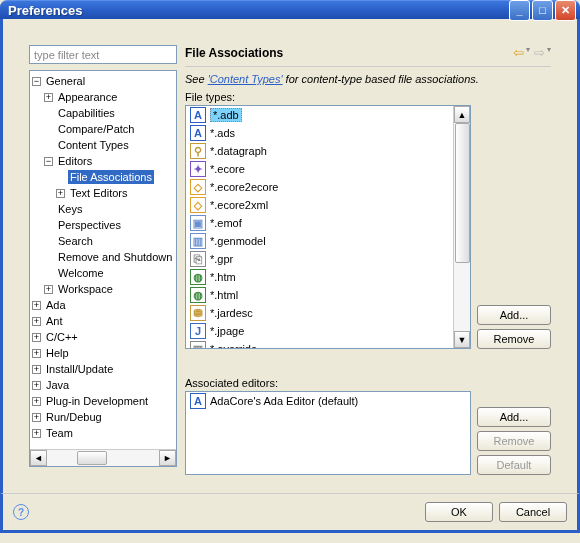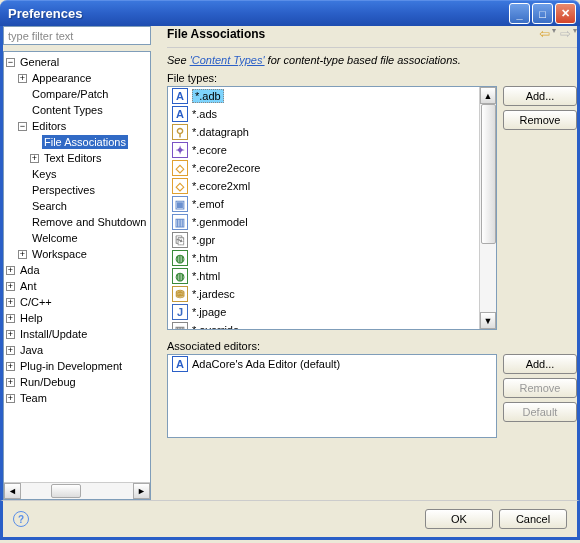--- a/index.html
+++ b/index.html
@@ -1,23 +1,23 @@
 <!DOCTYPE html>
 <html><head>
 <meta charset="utf-8">
 <style>
 * { box-sizing: border-box; margin: 0; padding: 0; font-family: Tahoma, sans-serif; font-size: 11px; }
 body { background: #ece9d8; width: 580px; height: 543px; overflow: hidden; }
-.titlebar { height: 26px; background: linear-gradient(to bottom, #3b77dd 0%, #2a5fc7 50%, #1e4db0 100%); display: flex; align-items: center; padding: 0 4px 0 8px; border-radius: 7px 7px 0 0; border-top: 1px solid #5a8ee8; }
+.titlebar { height: 19px; background: linear-gradient(to bottom, #3b77dd 0%, #2a5fc7 50%, #1e4db0 100%); display: flex; align-items: center; padding: 0 4px 0 8px; border-radius: 7px 7px 0 0; border-top: 1px solid #5a8ee8; }
 .titlebar-text { color: #fff; font-weight: bold; font-size: 13px; flex: 1; text-shadow: 1px 1px 1px rgba(0,0,0,0.3); }
 .win-btn { width: 21px; height: 21px; margin-left: 2px; border: 1px solid #fff; border-radius: 3px; display: flex; align-items: center; justify-content: center; color: #fff; font-weight: bold; font-size: 11px; cursor: pointer; }
 .win-btn.min { background: linear-gradient(to bottom, #6e9fe8, #3b6fc5); }
 .win-btn.max { background: linear-gradient(to bottom, #6e9fe8, #3b6fc5); }
 .win-btn.close { background: linear-gradient(to bottom, #e88b6e, #d4452a); }
-.dialog-body { display: flex; height: 474px; padding: 0; gap: 12px; background: #ece9d8; border-left: 3px solid #2a5fc7; border-right: 3px solid #2a5fc7; }
+.dialog-body { display: flex; height: 474px; padding: 26px; gap: 4px; background: #ece9d8; border-left: 3px solid #2a5fc7; border-right: 3px solid #2a5fc7; }
 .left-panel { width: 148px; display: flex; flex-direction: column; }
 .filter-input { border: 1px solid #7f9db9; padding: 2px 4px; height: 19px; color: #888; background: #fff; }
 .tree-container { flex: 1; border: 1px solid #7f9db9; background: #fff; margin-top: 6px; overflow: hidden; position: relative; }
 .tree { padding: 2px; overflow-y: auto; height: calc(100% - 17px); }
 .tree-item { display: flex; align-items: center; padding: 1px 0; white-space: nowrap; cursor: pointer; }
 .tree-toggle { width: 9px; height: 9px; border: 1px solid #888; display: flex; align-items: center; justify-content: center; font-size: 9px; margin-right: 3px; cursor: pointer; background: #fff; line-height: 1; color: #000; flex-shrink: 0; }
 .tree-spacer { width: 12px; flex-shrink: 0; }
 .tree-dots { width: 12px; flex-shrink: 0; }
 .tree-label { padding: 1px 2px; }
 .tree-label.selected { background: #316ac5; color: #fff; }
@@ -41,28 +41,28 @@
 .listbox.types { height: 244px; }
 .listbox.editors { height: 84px; }
 .list-inner { overflow-y: hidden; height: 100%; }
 .list-item { display: flex; align-items: center; padding: 1px 4px; gap: 4px; cursor: pointer; }
 .list-item.selected .item-label { background: #7dd3fc; border: 1px dotted #888; padding: 0 2px; }
 .file-icon { width: 16px; height: 16px; display: flex; align-items: center; justify-content: center; font-size: 11px; flex-shrink: 0; }
 .vscroll { position: absolute; right: 0; top: 0; bottom: 0; width: 17px; background: #f0f0f0; display: flex; flex-direction: column; border-left: 1px solid #ccc; }
 .vscroll-btn { height: 17px; background: linear-gradient(to bottom, #fff, #ddd); border: 1px solid #aaa; display: flex; align-items: center; justify-content: center; font-size: 9px; cursor: pointer; }
 .vscroll-track { flex: 1; background: #f5f5f5; position: relative; }
 .vscroll-thumb { position: absolute; width: 15px; left: 1px; top: 0; height: 140px; background: linear-gradient(to right, #fff, #ddd); border: 1px solid #aaa; border-radius: 2px; }
-.btn-col { display: flex; flex-direction: column; gap: 4px; width: 74px; }
+.btn-col { display: flex; flex-direction: column; gap: 4px; width: 74px; justify-content: flex-end; }
 .btn { border: 1px solid #888; background: linear-gradient(to bottom, #fff, #ece9d8); padding: 3px 0; text-align: center; cursor: pointer; border-radius: 3px; }
 .btn.disabled { color: #999; cursor: default; }
 .dialog-footer { display: flex; justify-content: space-between; align-items: center; padding: 6px 10px; border-top: 1px solid #ccc; background: #ece9d8; height: 40px; border-left: 3px solid #2a5fc7; border-right: 3px solid #2a5fc7; border-bottom: 3px solid #2a5fc7; }
 .help-icon { width: 16px; height: 16px; border: 1px solid #5a8ee8; border-radius: 50%; display: flex; align-items: center; justify-content: center; color: #5a8ee8; font-weight: bold; cursor: pointer; font-size: 10px; }
 .footer-btns { display: flex; gap: 6px; }
 .footer-btns .btn { width: 68px; }
-.mt { margin-top: 10px; }
+.mt { margin-top: 28px; }
 </style>
 </head>
 <body>
 
 <div class="titlebar">
   <span class="titlebar-text">Preferences</span>
   <div class="win-btn min">_</div>
   <div class="win-btn max">□</div>
   <div class="win-btn close">✕</div>
 </div>
@@ -73,20 +73,25 @@
     <div class="tree-container">
       <div class="tree" id="tree">
           <div class="tree-item">
             <span class="tree-toggle">−</span>
             <span class="tree-label">General</span>
           </div>
           <div class="tree-item">
             <span class="tree-spacer"></span>
             <span class="tree-toggle">+</span>
             <span class="tree-label">Appearance</span>
+          </div>
+          <div class="tree-item">
+            <span class="tree-spacer"></span>
+            <span class="tree-dots"></span>
+            <span class="tree-label">Capabilities</span>
           </div>
           <div class="tree-item">
             <span class="tree-spacer"></span>
             <span class="tree-dots"></span>
             <span class="tree-label">Compare/Patch</span>
           </div>
           <div class="tree-item">
             <span class="tree-spacer"></span>
             <span class="tree-dots"></span>
             <span class="tree-label">Content Types</span>

